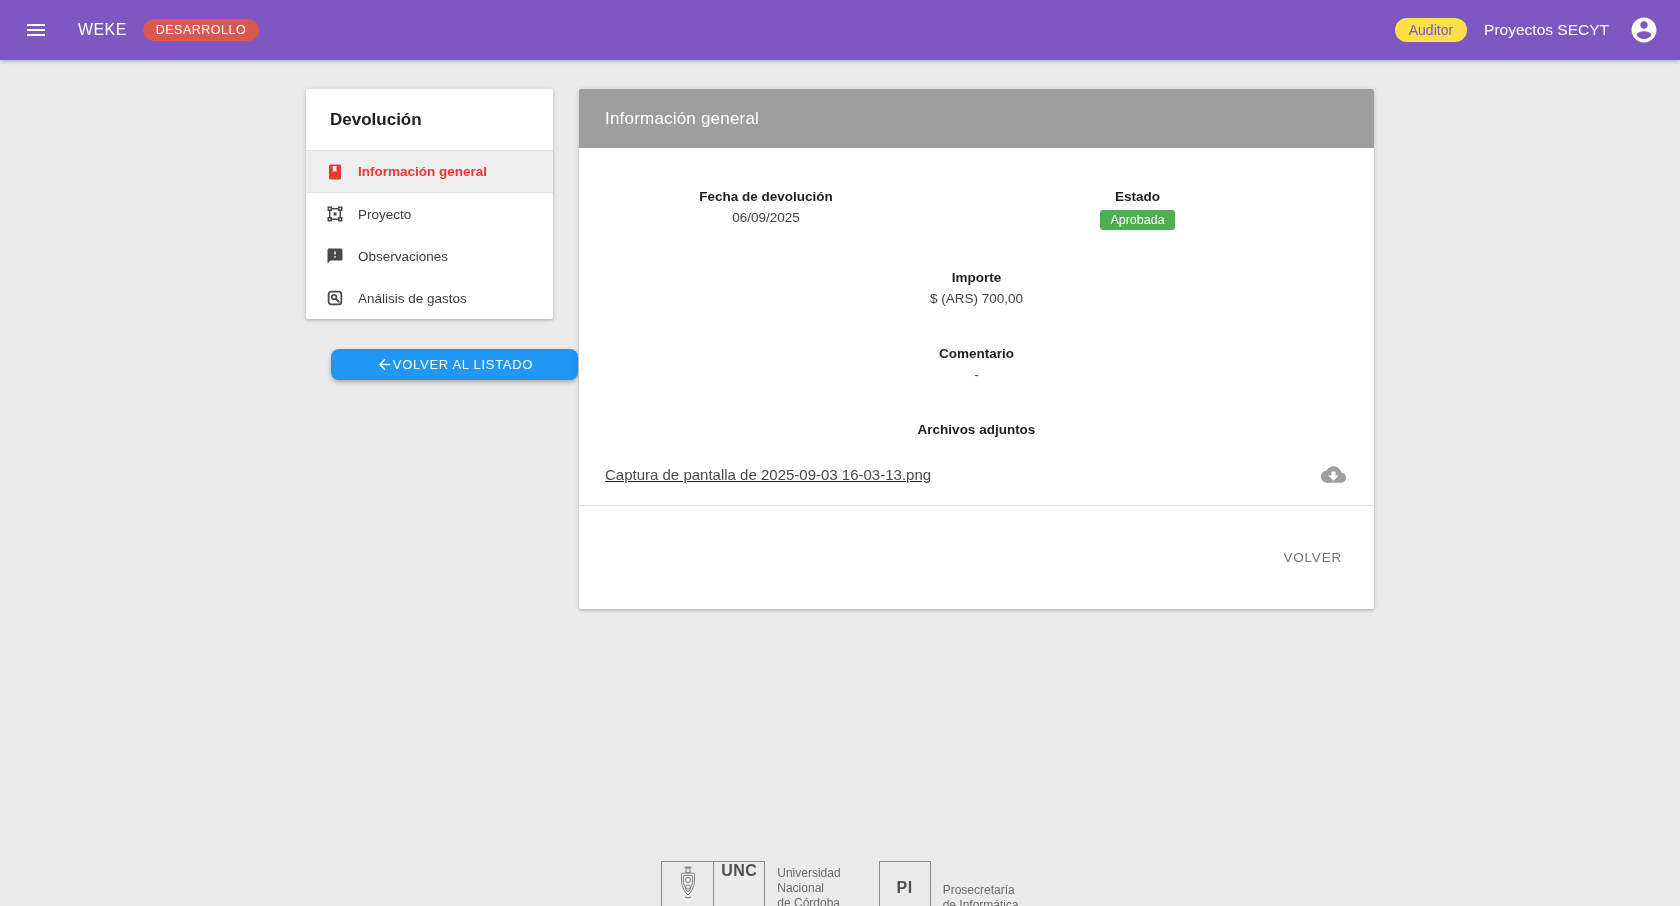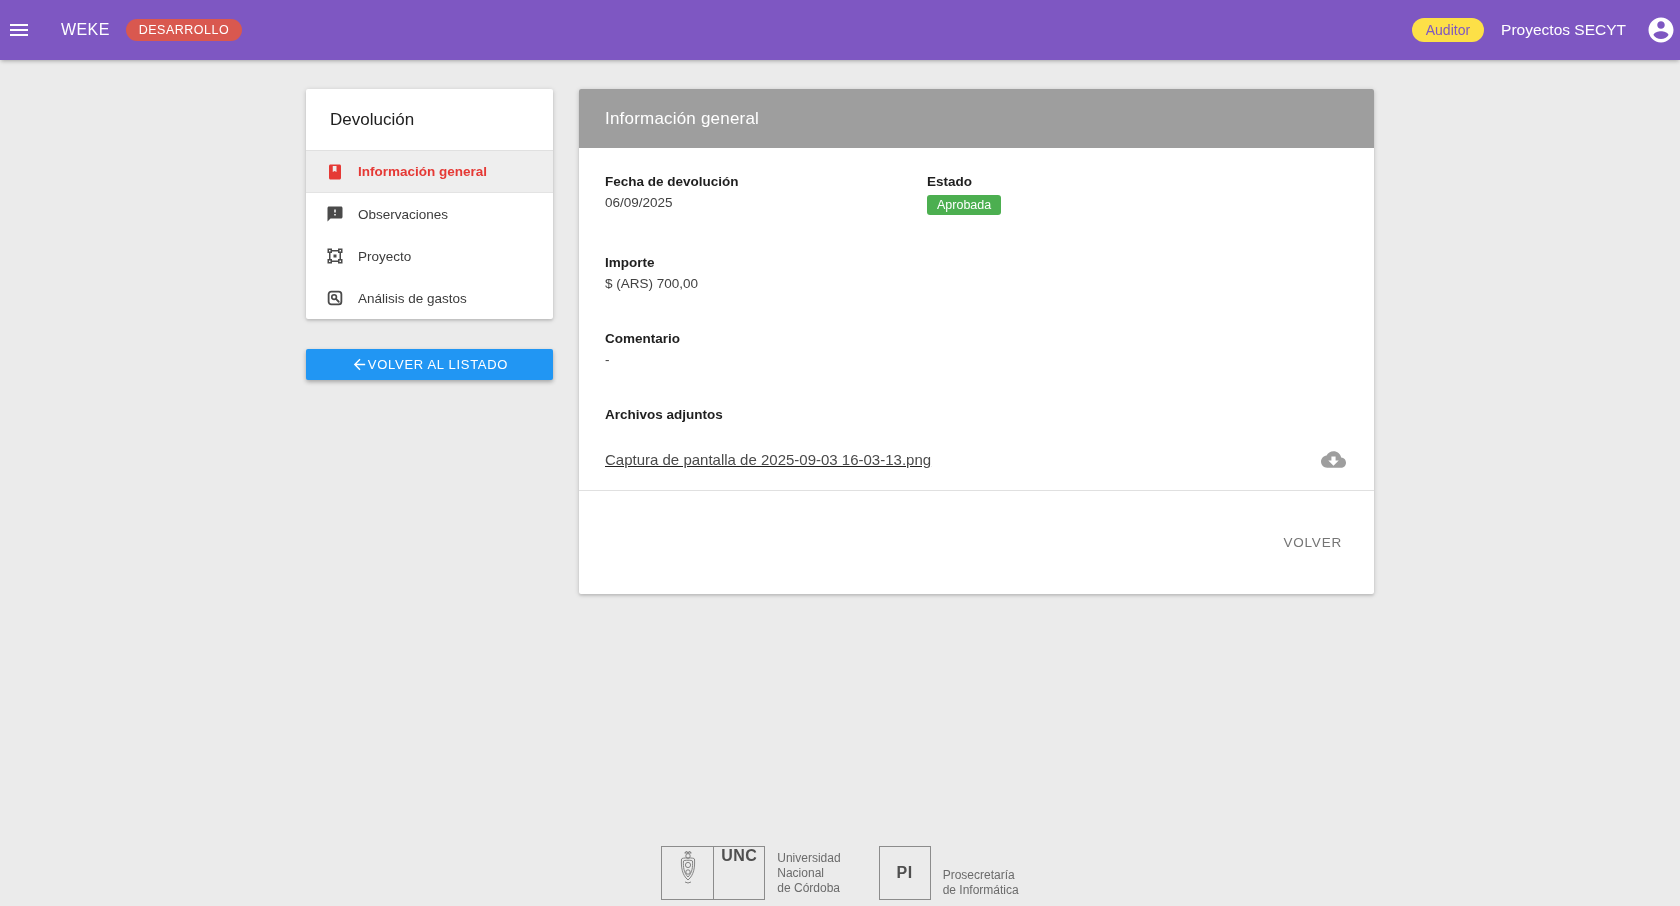--- a/index.html
+++ b/index.html
@@ -19,21 +19,21 @@
     background:var(--page-bg);
     color:#212121;
   }
 
   
   .app-header{
     height:60px;
     background:var(--header-bg);
     display:flex;
     align-items:center;
-    padding:0 1px;
+    padding:0 18px;
     box-shadow:0 2px 4px -1px rgba(0,0,0,.3);
   }
   .icon-btn{
     background:none;border:none;cursor:pointer;
     display:flex;align-items:center;justify-content:center;
     width:36px;height:36px;border-radius:50%;
   }
   .app-title{
     color:#fff;font-size:16px;font-weight:500;letter-spacing:.4px;
     margin-left:24px;
@@ -63,51 +63,53 @@
     background:#fff;border-radius:2px;
     box-shadow:0 1px 5px rgba(0,0,0,.18), 0 2px 2px rgba(0,0,0,.08);
   }
 
   
   .side-col{width:247px;flex:none;}
   .sidebar-card{width:247px;}
   .sidebar-title{
     padding:21px 24px 20px;font-size:17px;color:#212121;
     border-bottom:1px solid #E0E0E0;
+    font-weight:bold;
   }
   .menu-item{
     display:flex;align-items:center;gap:14px;
     height:42px;padding-left:20px;
     font-size:13.5px;font-weight:500;color:#3C3C3C;
     cursor:pointer;
   }
   .menu-item .mi{color:#4A4A4A;display:flex;}
   .menu-item.active{
     background:#EEEEEE;color:var(--active-item);font-weight:700;
     border-bottom:1px solid #E3E3E3;
   }
   .menu-item.active .mi{color:var(--active-item);}
   .back-button{
     margin-top:30px;width:247px;height:31px;
     background:var(--primary-button);color:#fff;
-    border:none;border-radius:2px;cursor:pointer;
+    border:none;border-radius:8px;cursor:pointer;
     font-family:inherit;font-size:13px;font-weight:500;letter-spacing:.7px;
     display:flex;align-items:center;justify-content:center;gap:0;
     box-shadow:0 2px 4px rgba(0,0,0,.3);
+    margin-left:25px;
   }
 
   
   .panel{width:795px;}
   .panel-header{
     height:59px;background:var(--panel-header-bg);
     border-radius:2px 2px 0 0;
     display:flex;align-items:center;padding:0 26px;
     color:#fff;font-size:17px;letter-spacing:.2px;
   }
-  .panel-body{padding:26px 26px 0;}
+  .panel-body{padding:41px 26px 0;text-align:center;}
   .field-grid{display:grid;grid-template-columns:322px 1fr;}
   .field{margin-bottom:40px;}
   .field-label{font-weight:700;font-size:13.5px;color:#1F1F1F;margin-bottom:6px;}
   .field-value{font-size:13.5px;color:#424242;}
   .status-badge{
     display:inline-block;background:var(--status-approved);
     color:#fff;font-size:12.5px;padding:3px 10px;border-radius:3px;
   }
   .attachments-label{font-weight:700;font-size:13.5px;color:#1F1F1F;margin-bottom:20px;}
   .file-row{
@@ -189,33 +191,33 @@
           <svg width="18" height="18" viewBox="0 0 24 24">
               <path fill="currentColor" d="M18 2H6c-1.1 0-2 .9-2 2v16c0 1.1.9 2 2 2h12c1.1 0 2-.9 2-2V4c0-1.1-.9-2-2-2zM9 4h5v8l-2.5-1.5L9 12V4z"></path>
             </svg>
         </span>
         <span>Información general</span>
       </div>
 
       <div class="menu-item">
         <span class="mi">
           <svg width="18" height="18" viewBox="0 0 24 24">
+              <path fill="currentColor" d="M2,2H8V4H16V2H22V8H20V16H22V22H16V20H8V22H2V16H4V8H2V2M16,8V6H8V8H6V16H8V18H16V16H18V8H16M4,4V6H6V4H4M18,4V6H20V4H18M4,18V20H6V18H4M18,18V20H20V18H18M10,10H14V14H10V10Z"></path>
+            </svg>
+        </span>
+        <span>Proyecto</span>
+      </div>
+
+      <div class="menu-item">
+        <span class="mi">
+          <svg width="18" height="18" viewBox="0 0 24 24">
               <path fill="currentColor" d="M20 2H4c-1.1 0-1.99.9-1.99 2L2 22l4-4h14c1.1 0 2-.9 2-2V4c0-1.1-.9-2-2-2zm-7 12h-2v-2h2v2zm0-4h-2V6h2v4z"></path>
             </svg>
         </span>
         <span>Observaciones</span>
-      </div>
-
-      <div class="menu-item">
-        <span class="mi">
-          <svg width="18" height="18" viewBox="0 0 24 24">
-              <path fill="currentColor" d="M2,2H8V4H16V2H22V8H20V16H22V22H16V20H8V22H2V16H4V8H2V2M16,8V6H8V8H6V16H8V18H16V16H18V8H16M4,4V6H6V4H4M18,4V6H20V4H18M4,18V20H6V18H4M18,18V20H20V18H18M10,10H14V14H10V10Z"></path>
-            </svg>
-        </span>
-        <span>Proyecto</span>
       </div>
 
       <div class="menu-item">
         <span class="mi">
           <svg width="18" height="18" viewBox="0 0 24 24" fill="none" stroke="currentColor">
             <rect x="3.5" y="3.5" width="17" height="17" rx="3.5" stroke-width="2.4"></rect>
             <circle cx="10.8" cy="10.8" r="3.1" stroke-width="2.2"></circle>
             <path d="M13.3 13.3 L17 17" stroke-width="2.4" stroke-linecap="round"></path>
           </svg>
         </span>

